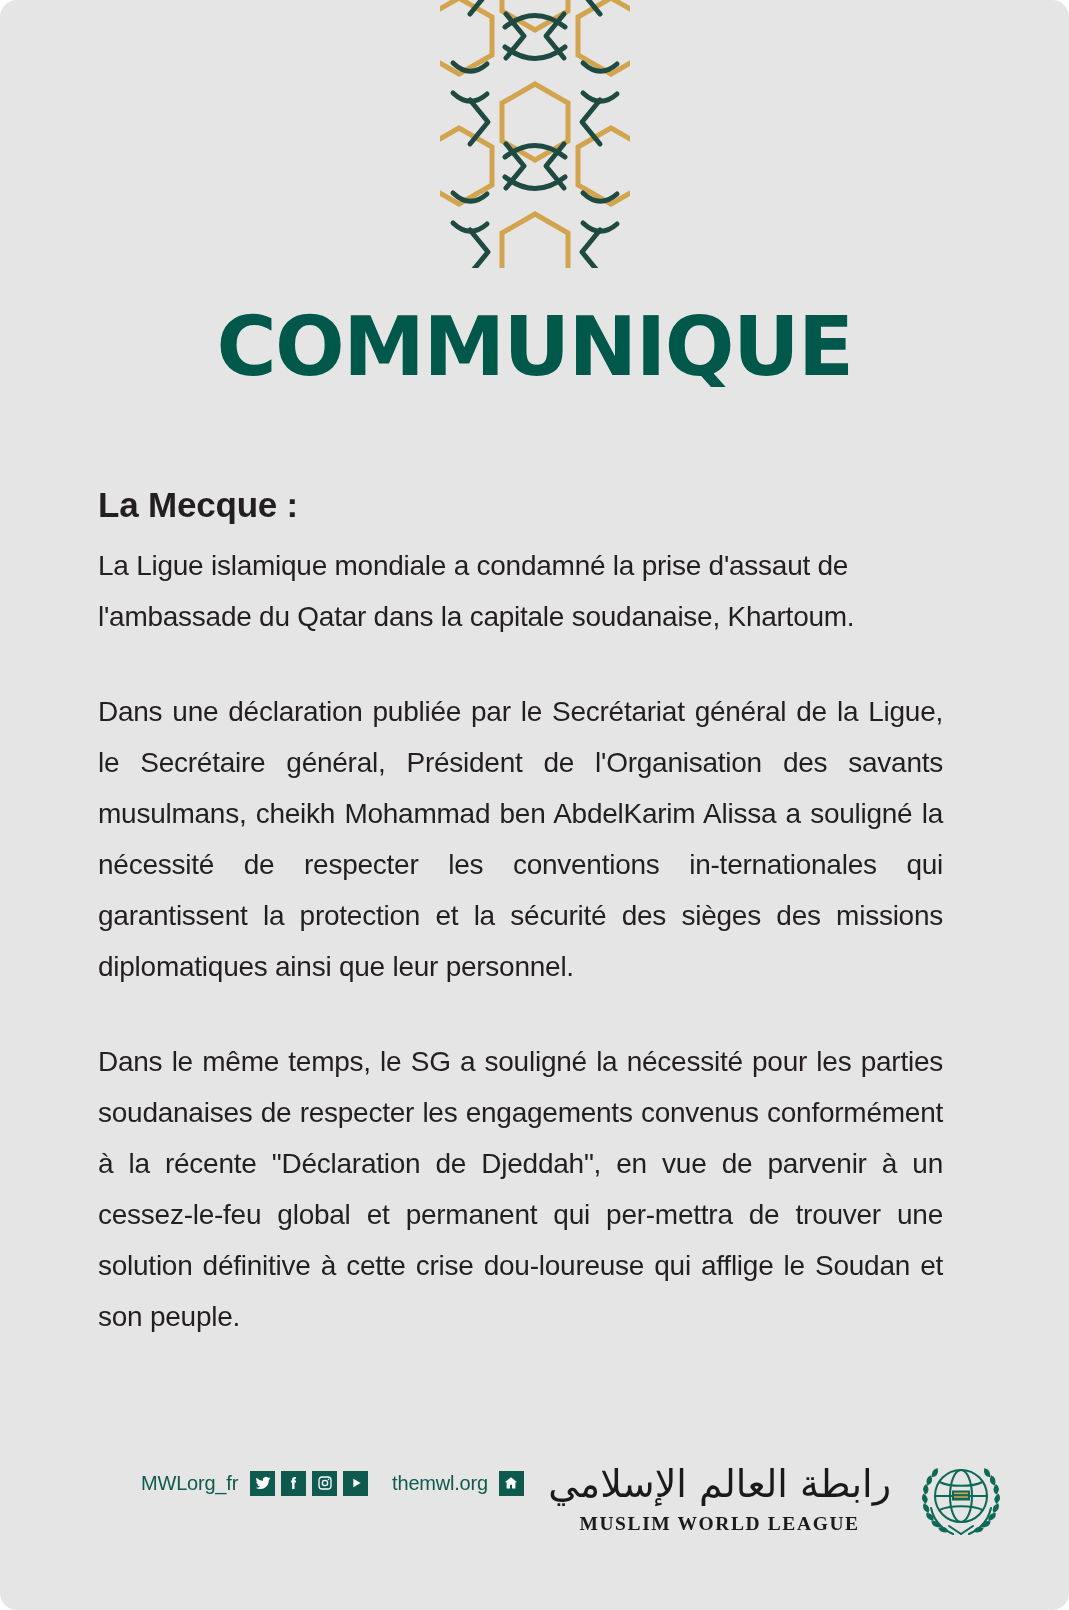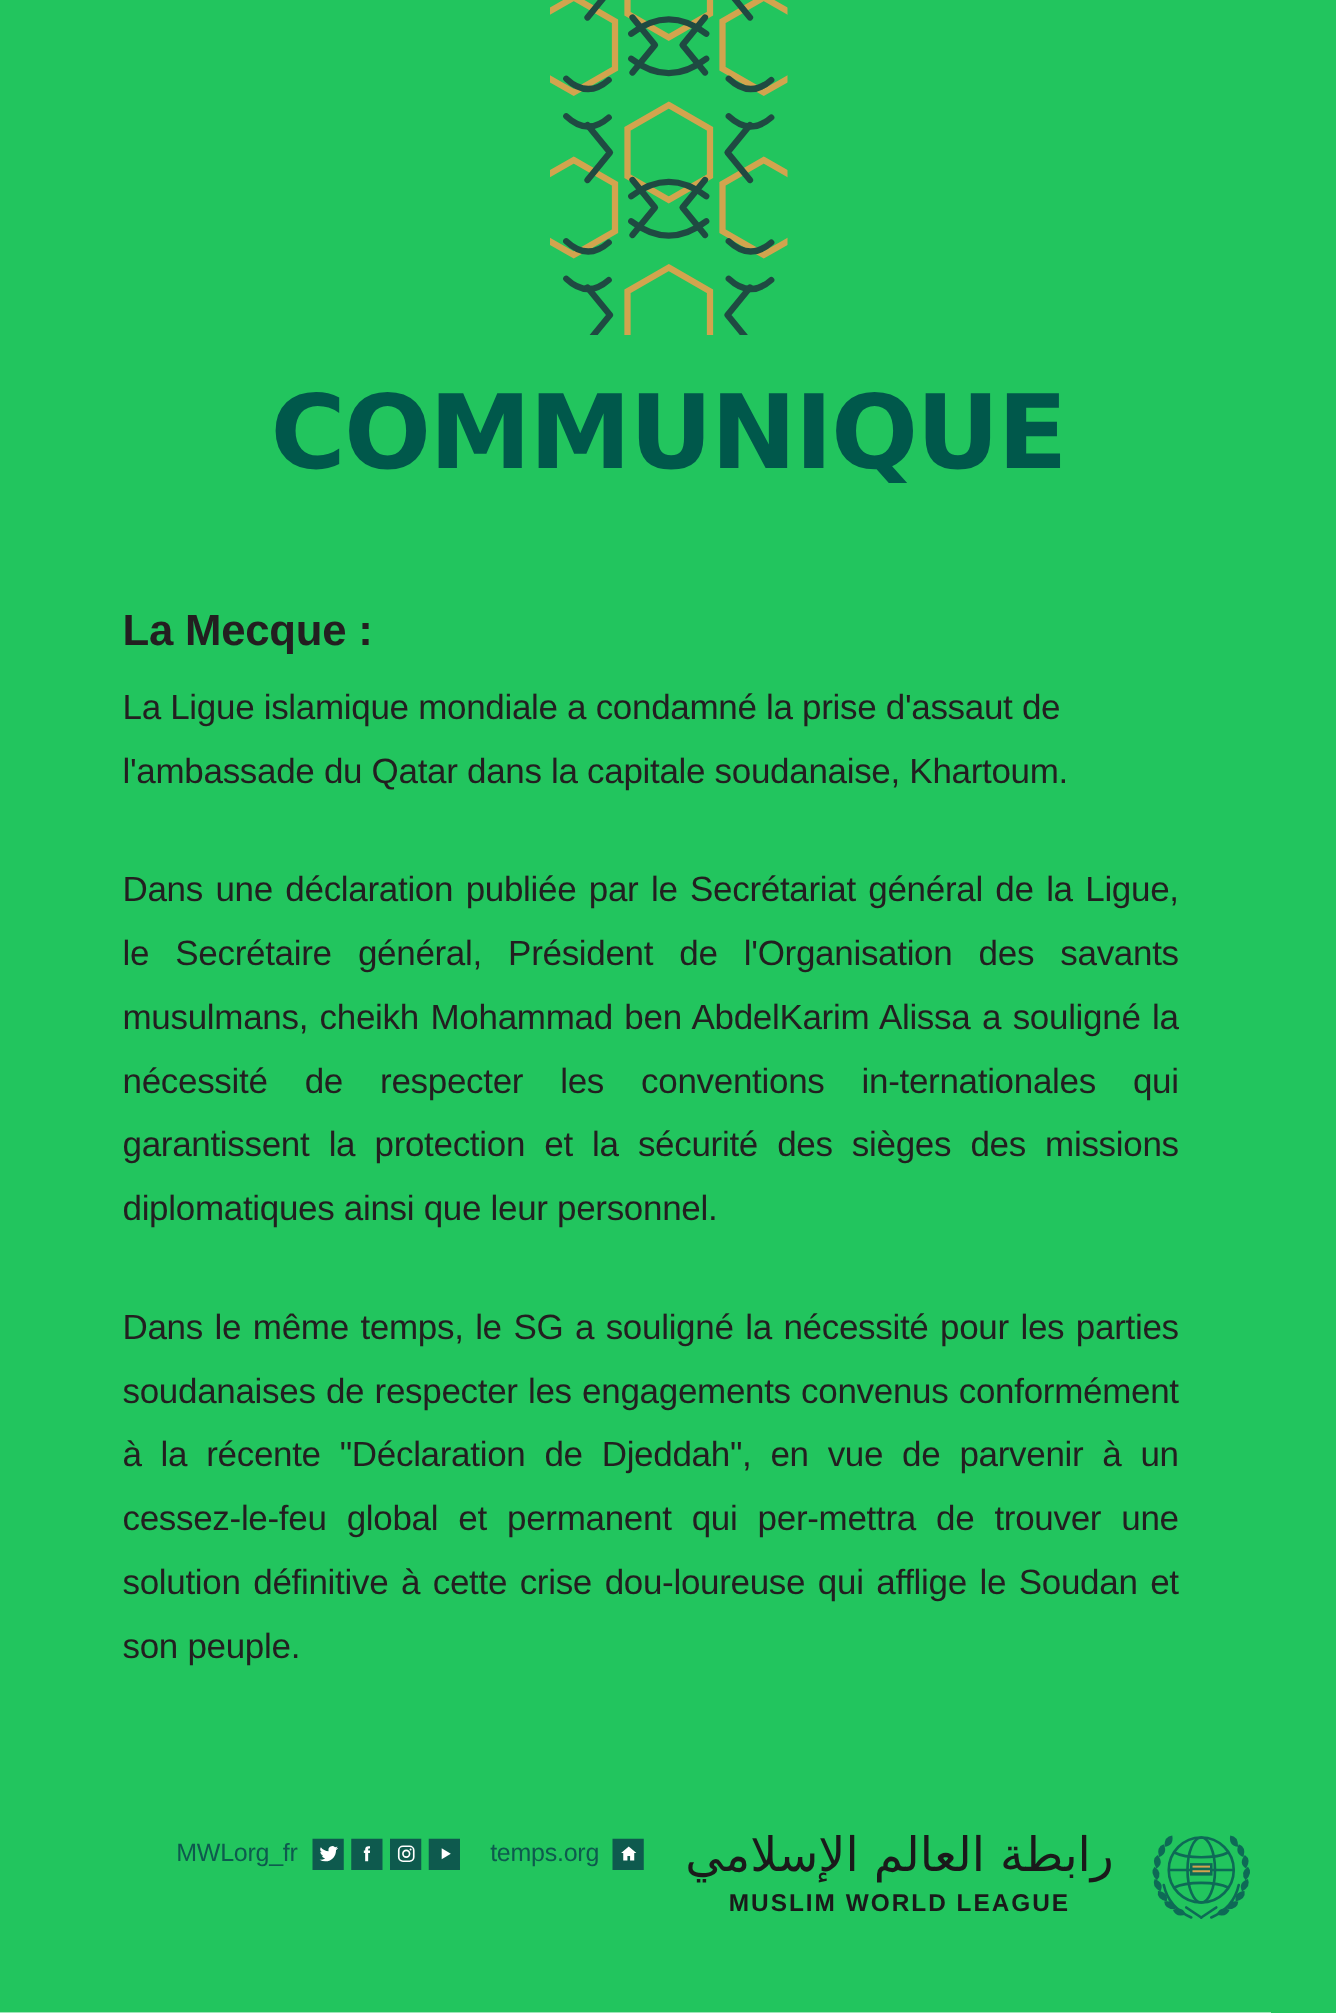--- a/index.html
+++ b/index.html
@@ -4,23 +4,24 @@
 <style>
   html, body {
     margin: 0;
     padding: 0;
     background: #ffffff;
   }
   .page {
     position: relative;
     width: 1069px;
     height: 1610px;
-    background: #22c55e;
+    background: #e5e5e5;
     overflow: hidden;
     font-family: "Liberation Sans", sans-serif;
+    border-radius: 17px;
   }
 
   
   .ornament {
     position: absolute;
     top: 0px;
     left: 0;
     width: 1069px;
     height: 268px;
     display: flex;
@@ -133,21 +134,21 @@
   }
   .logo-arabic {
     font-family: "DejaVu Sans", sans-serif;
     font-size: 38px;
     color: #1A1A1A;
     direction: rtl;
     line-height: 1.25;
     white-space: nowrap;
   }
   .logo-latin {
-    font-family: Liberation Sans, sans-serif;
+    font-family: Liberation Serif, serif;
     font-weight: bold;
     font-size: 19.5px;
     letter-spacing: 1.6px;
     color: #1A1A1A;
     margin-top: 4px;
     white-space: nowrap;
   }
   .logo-emblem svg { display: block; }
 </style>
 </head>
@@ -268,21 +269,21 @@
           <circle cx="17.2" cy="6.8" r="1.2" fill="#ffffff"></circle>
         </svg>
       </span>
 
       <span class="sq">
         <svg width="16" height="16" viewBox="0 0 24 24" aria-hidden="true">
           <polygon points="8,5.5 19,12 8,18.5" fill="#ffffff"></polygon>
         </svg>
       </span>
 
-      <span class="social-site">temps.org</span>
+      <span class="social-site">themwl.org</span>
 
       <span class="sq home">
         <svg width="16" height="16" viewBox="0 0 24 24" aria-hidden="true">
           <path fill="#ffffff" d="M12 3.2 2.8 11h2.6v9.2h5V14.6h3.2v5.6h5V11h2.6L12 3.2z"></path>
         </svg>
       </span>
     </div>
 
     <div class="logo">
       <div class="logo-text">

